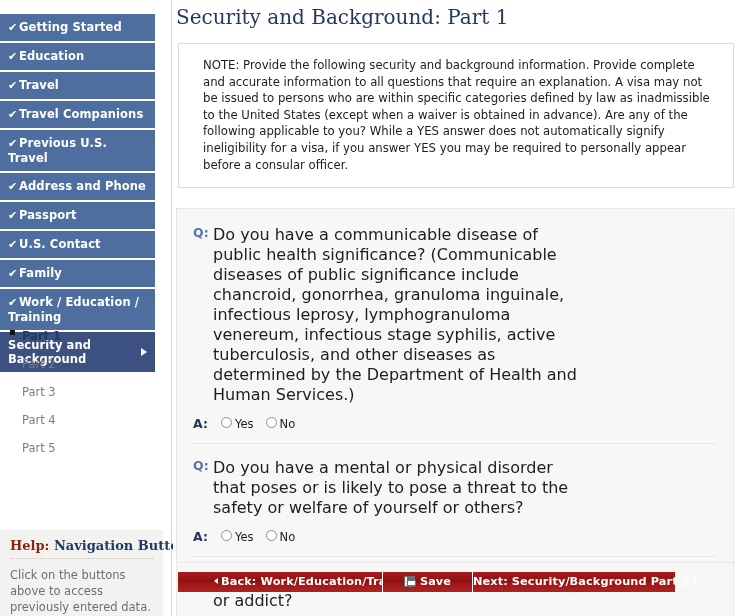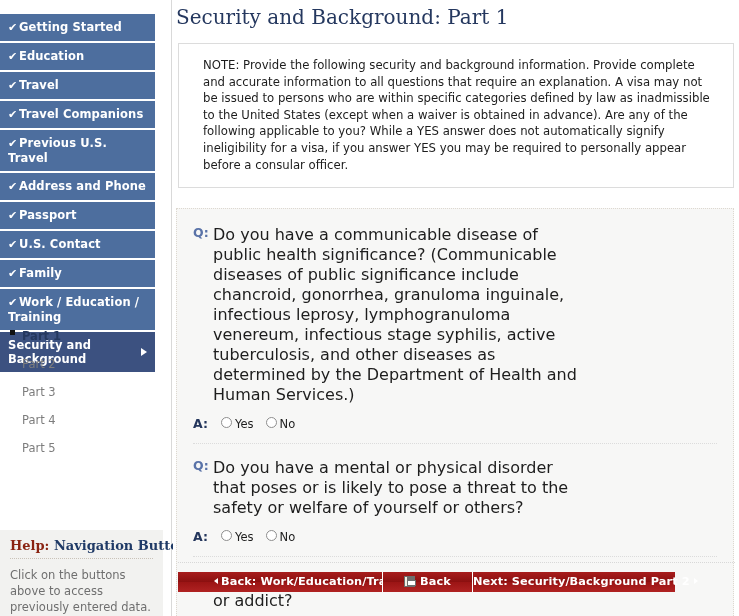--- a/index.html
+++ b/index.html
@@ -383,21 +383,21 @@
 
     </div>
   </div>
 
   <div id="button-bar">
     <div id="button-row">
       <div class="nav-btn" id="btn-back">
         <span class="tri-left"></span><span>Back: Work/Education/Training</span>
       </div>
       <div class="nav-btn" id="btn-save">
-        <span class="save-icon"></span><span>Back</span>
+        <span class="save-icon"></span><span>Save</span>
       </div>
       <div class="nav-btn" id="btn-next">
         <span>Next: Security/Background Part 2</span><span class="tri-right"></span>
       </div>
     </div>
   </div>
 
 </div>
 
 </body></html>

